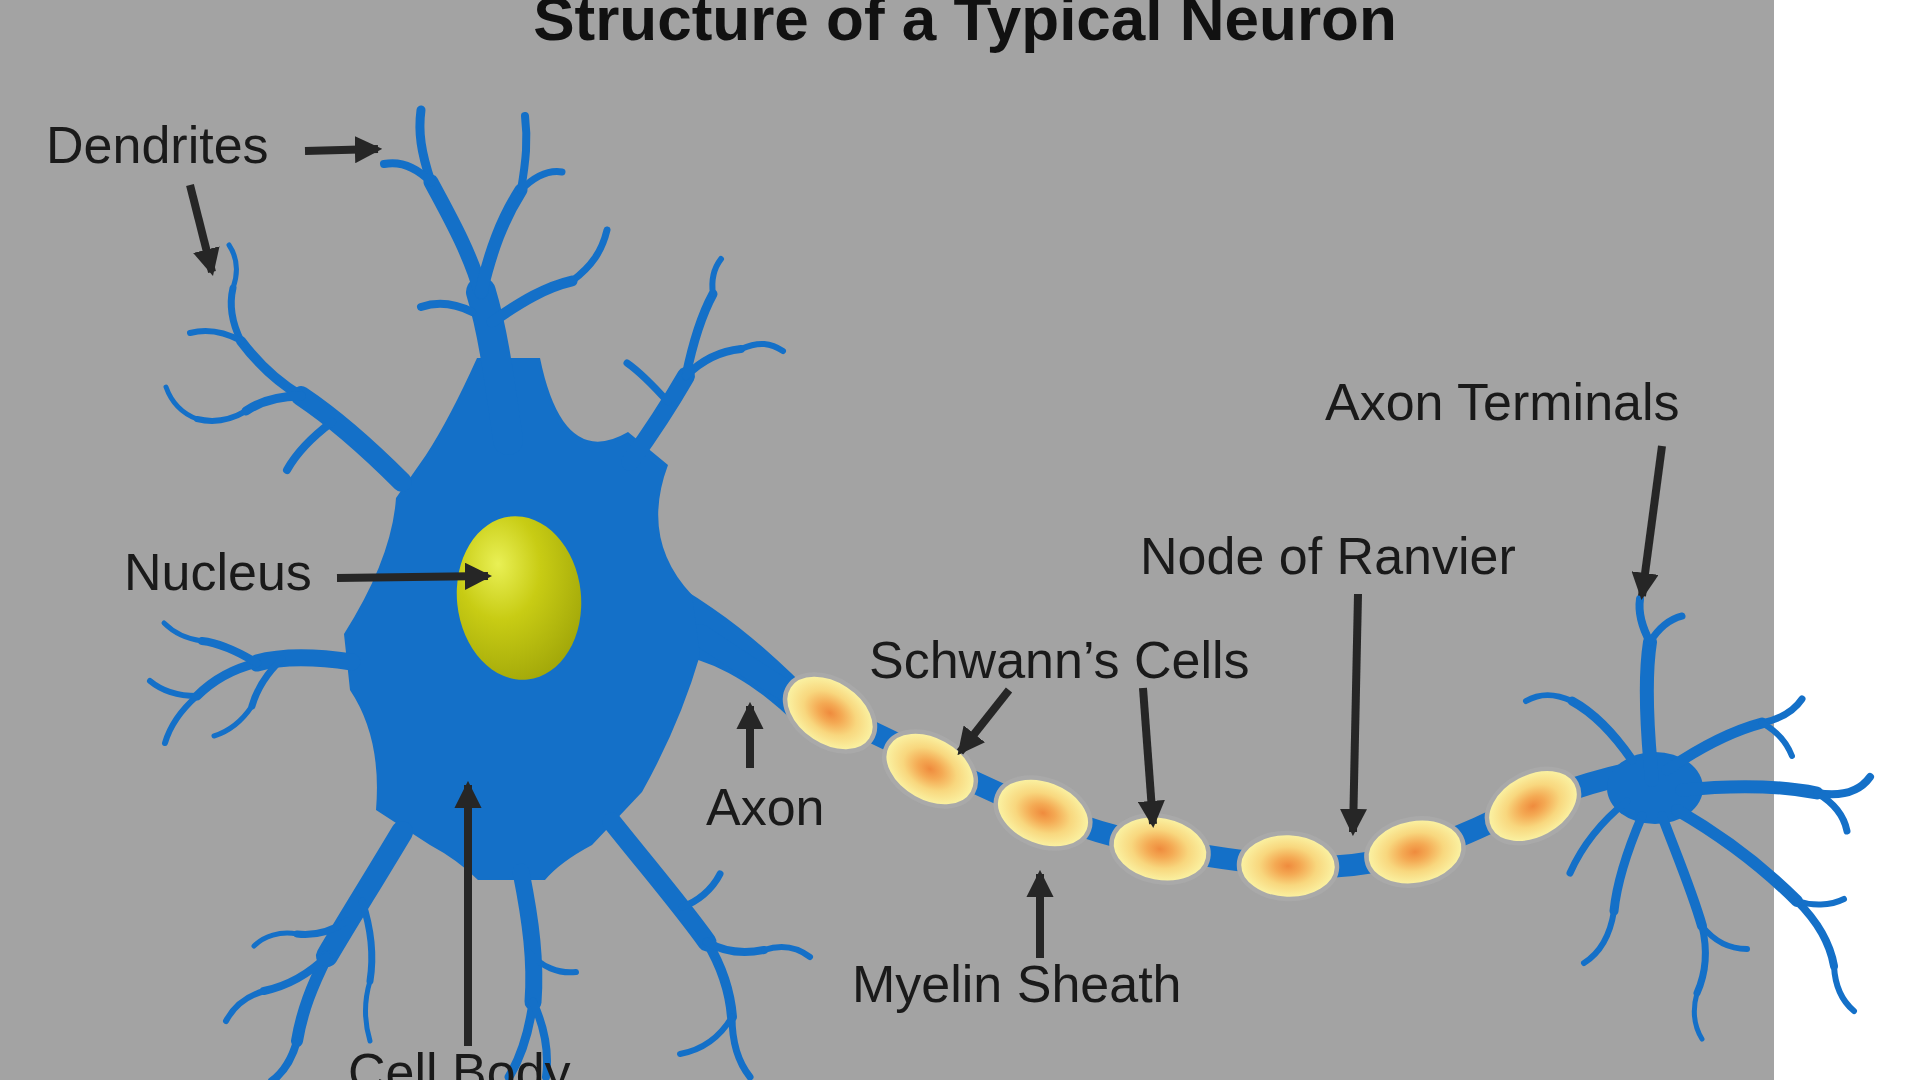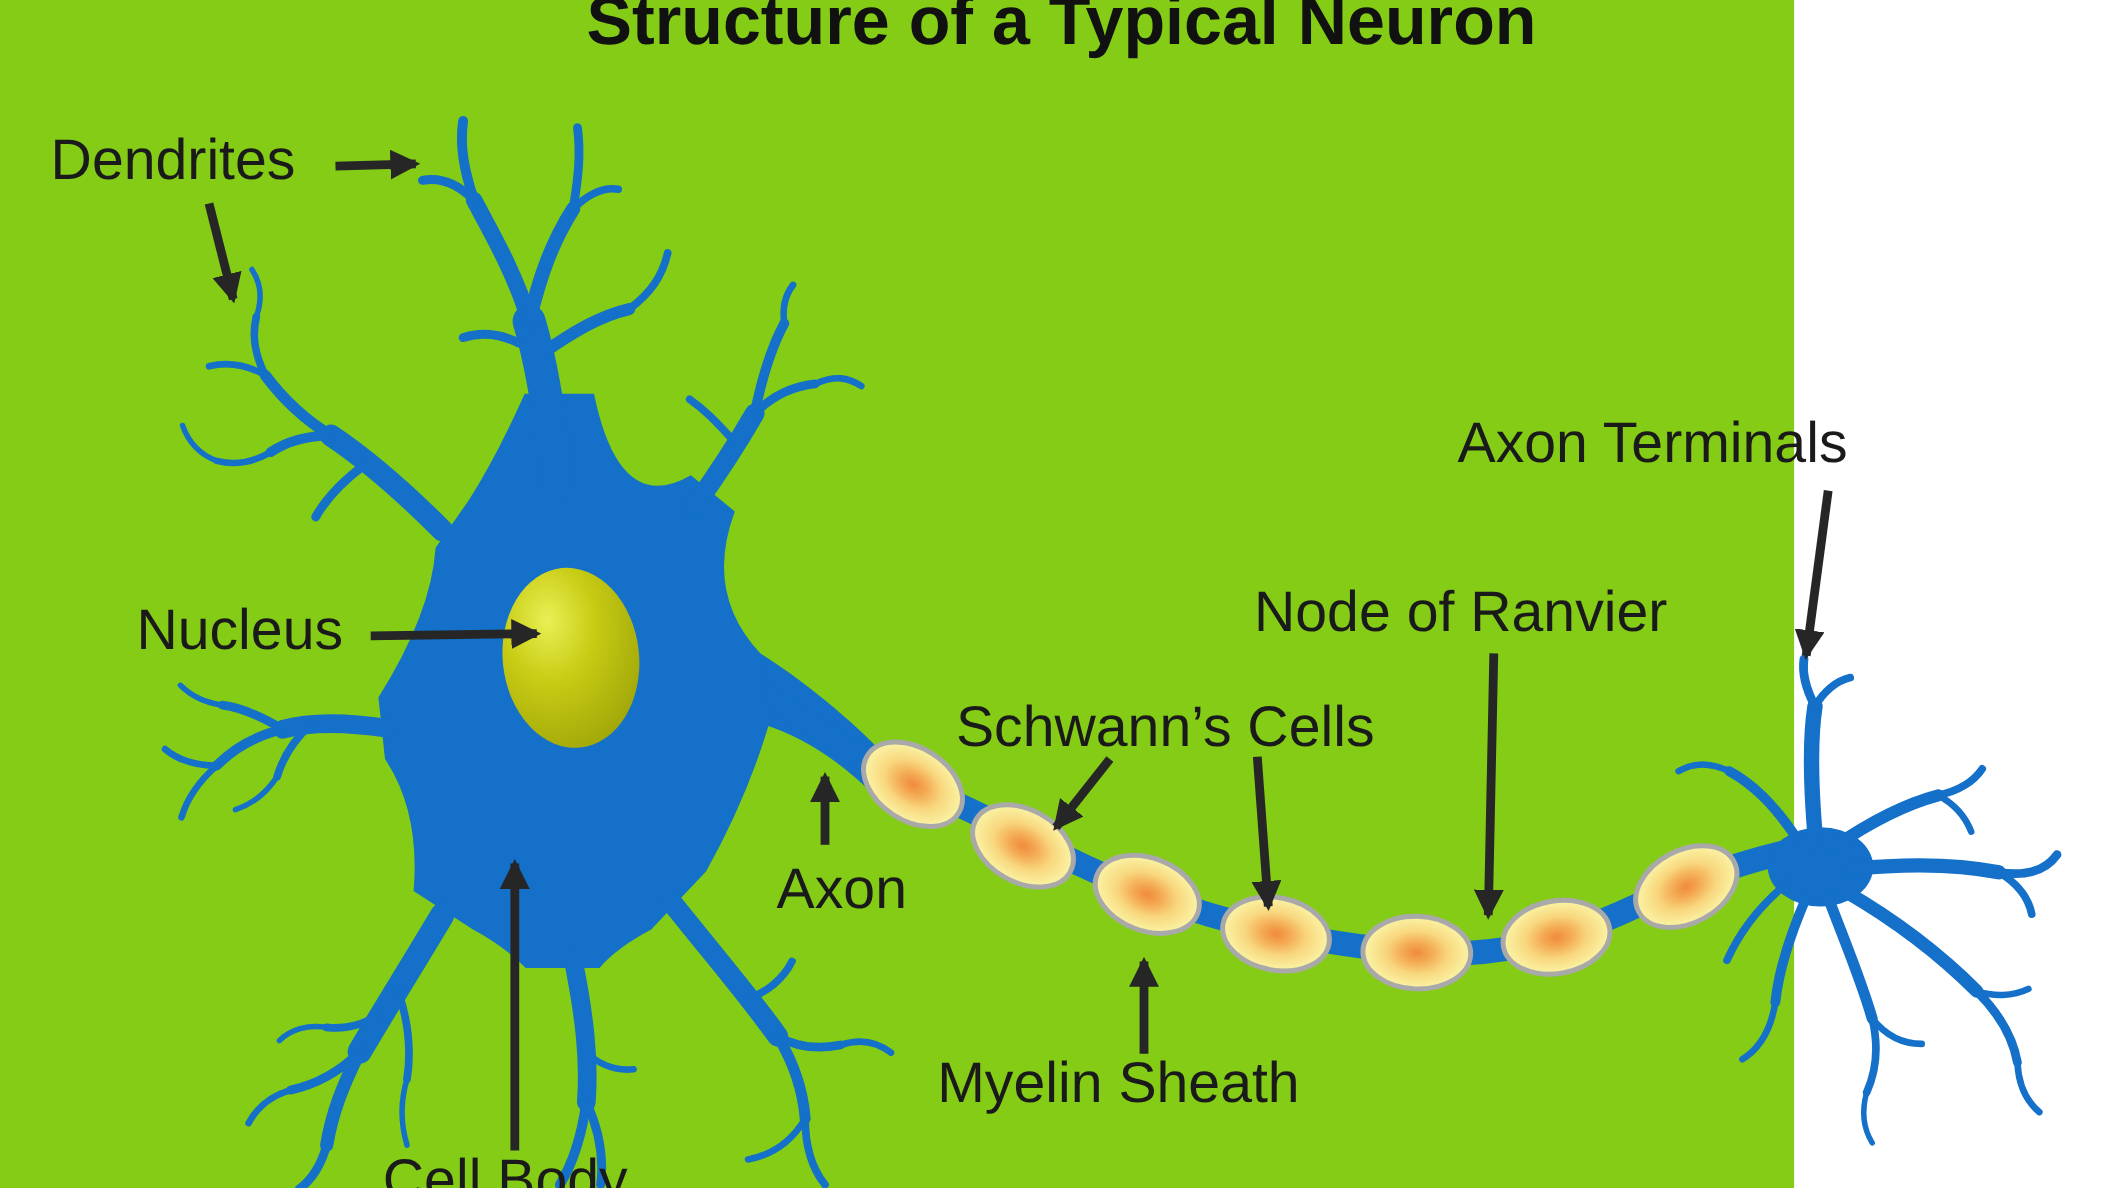--- a/index.html
+++ b/index.html
@@ -6,23 +6,23 @@
     margin: 0;
     padding: 0;
     background: #ffffff;
     width: 1920px;
     height: 1080px;
     overflow: hidden;
     font-family: "Liberation Sans", "DejaVu Sans", sans-serif;
   }
   .canvas {
     position: relative;
-    width: 1631px;
+    width: 1774px;
     height: 1080px;
-    background: #84cc16;
+    background: #a3a3a3;
   }
   svg { display: block; }
   .lbl {
     font-family: "Liberation Sans", "DejaVu Sans", sans-serif;
     font-size: 52px;
     fill: #1a1a1a;
   }
   .ttl {
     font-family: "Liberation Sans", "DejaVu Sans", sans-serif;
     font-size: 62px;

